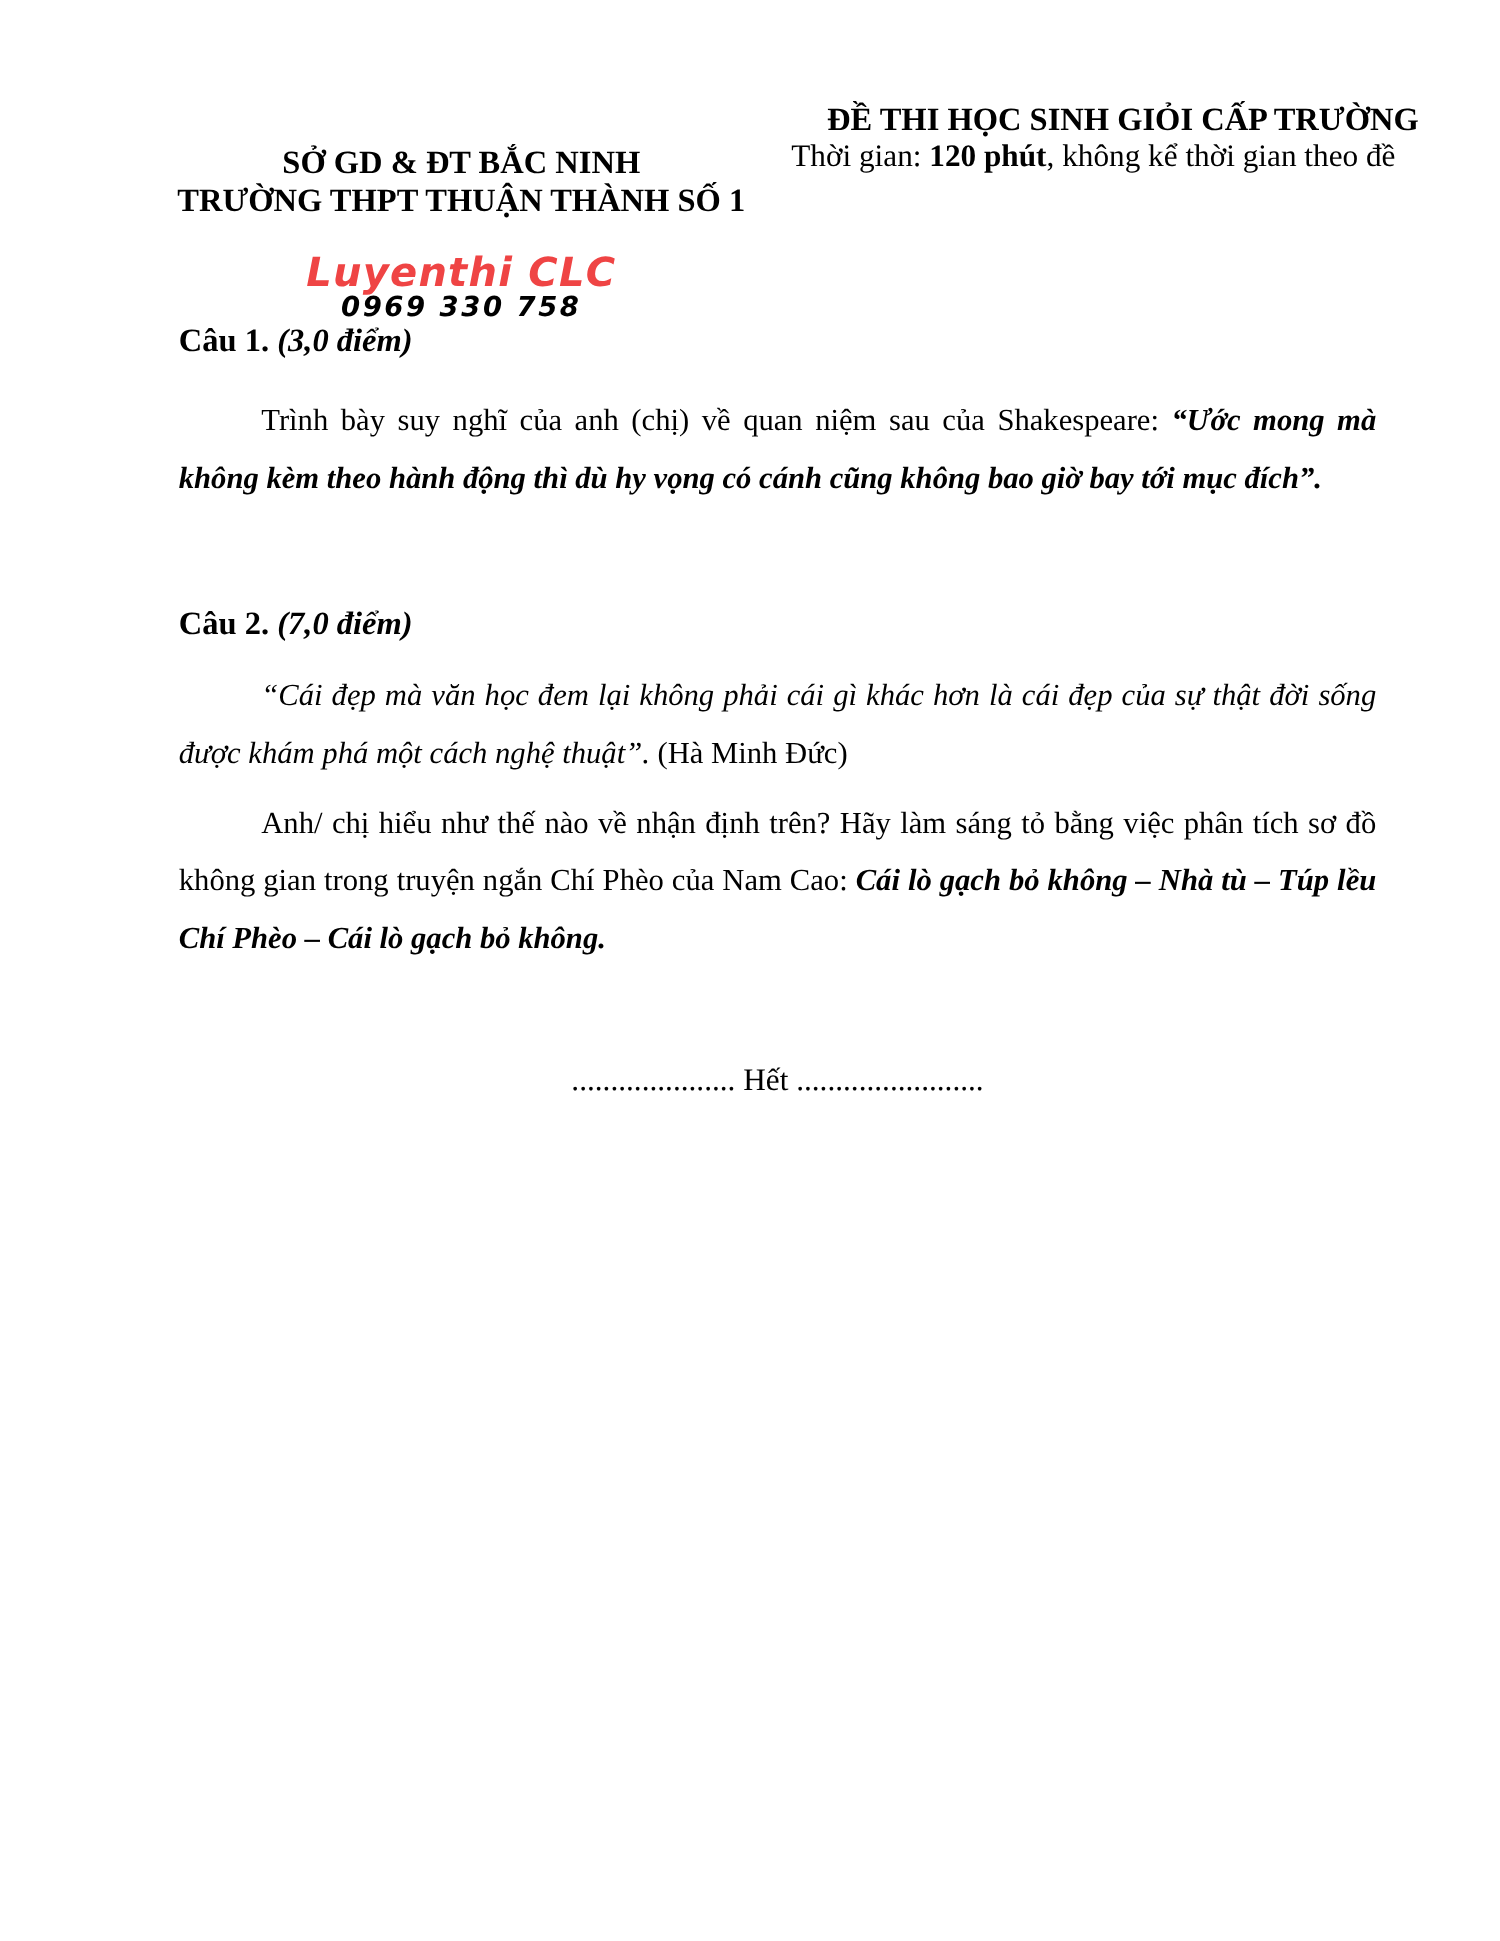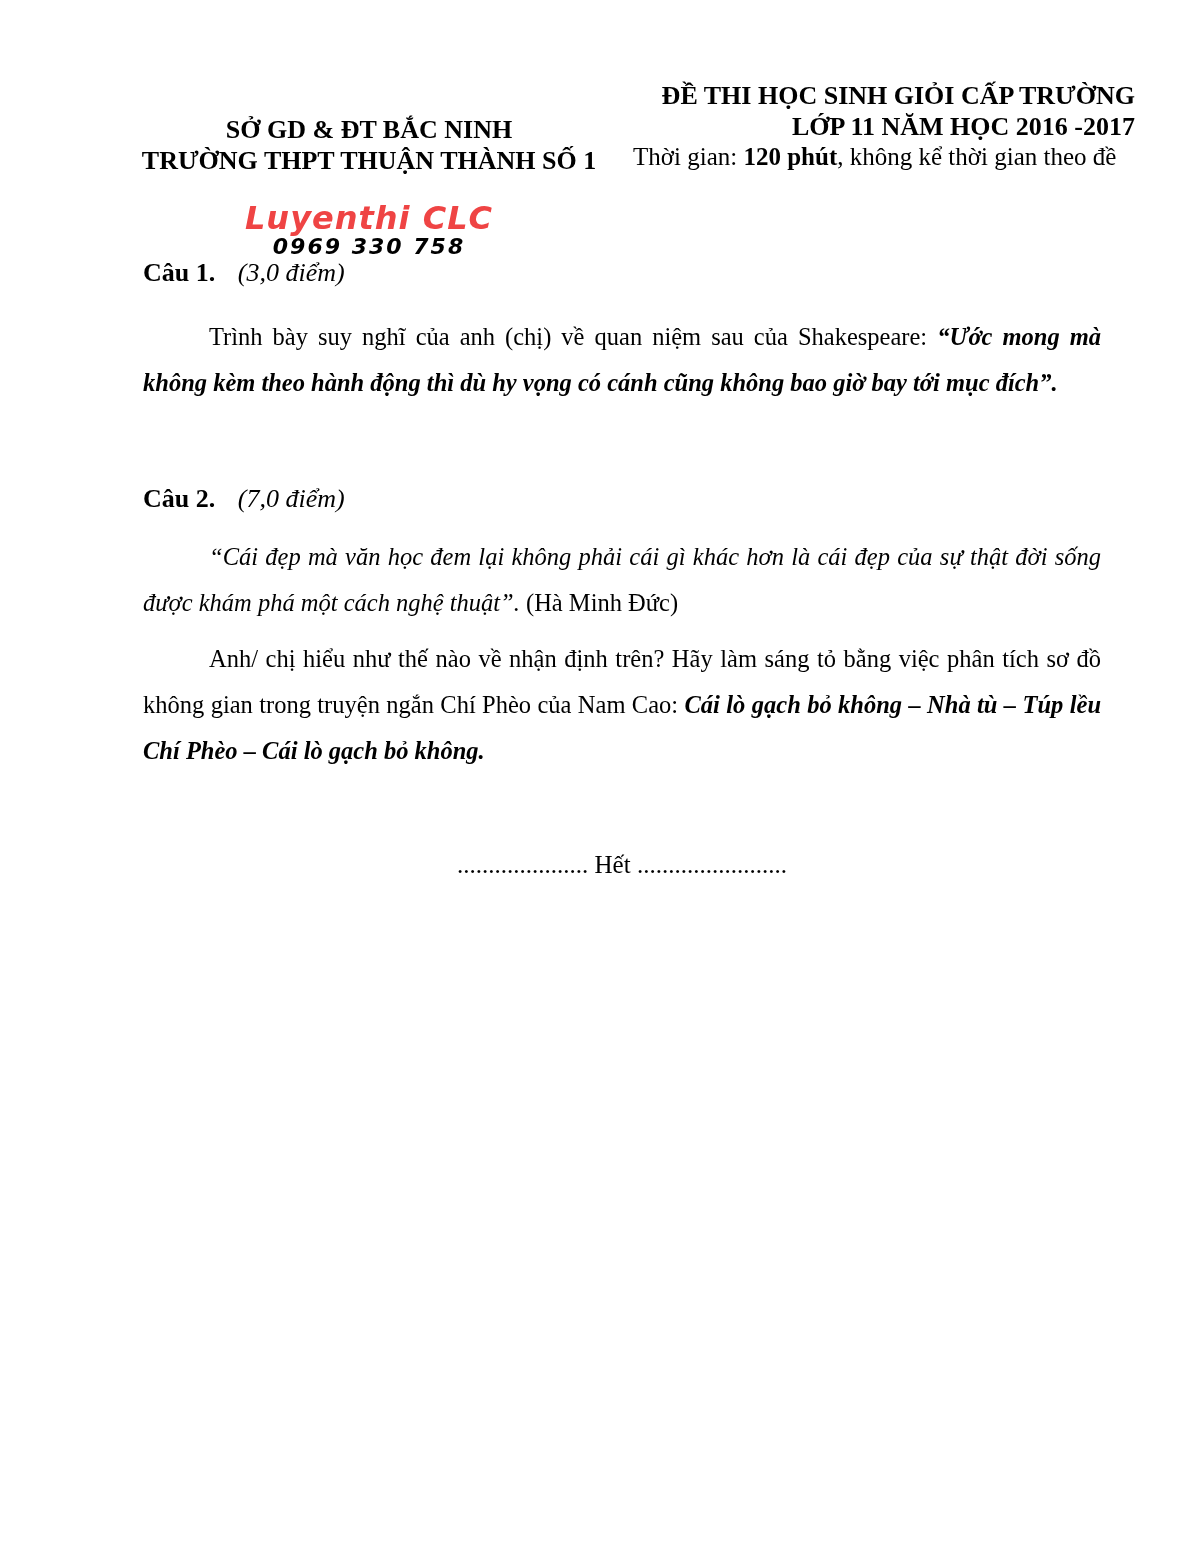--- a/index.html
+++ b/index.html
@@ -48,21 +48,21 @@
     margin-left:3px;
   }
   .subject-label { display:inline-block; min-width:110px; }
   .b { font-weight:bold; }
 
   
   .qtitle {
     position:absolute; left:143px;
     font-size:26px; font-weight:bold; white-space:nowrap;
   }
-  .qpoints { font-weight:normal; font-style:italic;margin-left:16px; }
+  .qpoints { font-weight:bold; font-style:italic; }
   .para {
     position:absolute; left:143px; width:958px;
     font-size:24.5px; line-height:46px;
     text-align:justify; text-indent:66px;
   }
   .bi { font-weight:bold; font-style:italic; }
   .i  { font-style:italic; }
 
   .pos-q1      { top:258px; }
   .pos-q1p     { top:314px; }
@@ -84,21 +84,20 @@
     <div class="hdr-line">SỞ GD &amp; ĐT BẮC NINH</div>
     <div class="hdr-line">TRƯỜNG THPT THUẬN THÀNH SỐ 1</div>
     <div class="logo">
       <div class="logo-name" style="color: #ef4444;">Luyenthi CLC</div>
       <div class="logo-phone" style="color: #000000;">0969 330 758</div>
     </div>
   </div>
 
   <div class="hdr-right">
     <div class="hdr-line">ĐỀ THI HỌC SINH GIỎI CẤP TRƯỜNG</div>
-    <div class="hdr-line">LỚP 11 NĂM HỌC 2016 -2017</div>
     <div class="hdr-sub">
       <span>Thời gian:</span>
       <span class="b">120 phút</span><span>, không kể thời gian theo đề</span>
     </div>
   </div>
 
   <div class="qtitle pos-q1">
     <span>Câu 1.</span>
     <span class="qpoints">(3,0 điểm)</span>
   </div>

